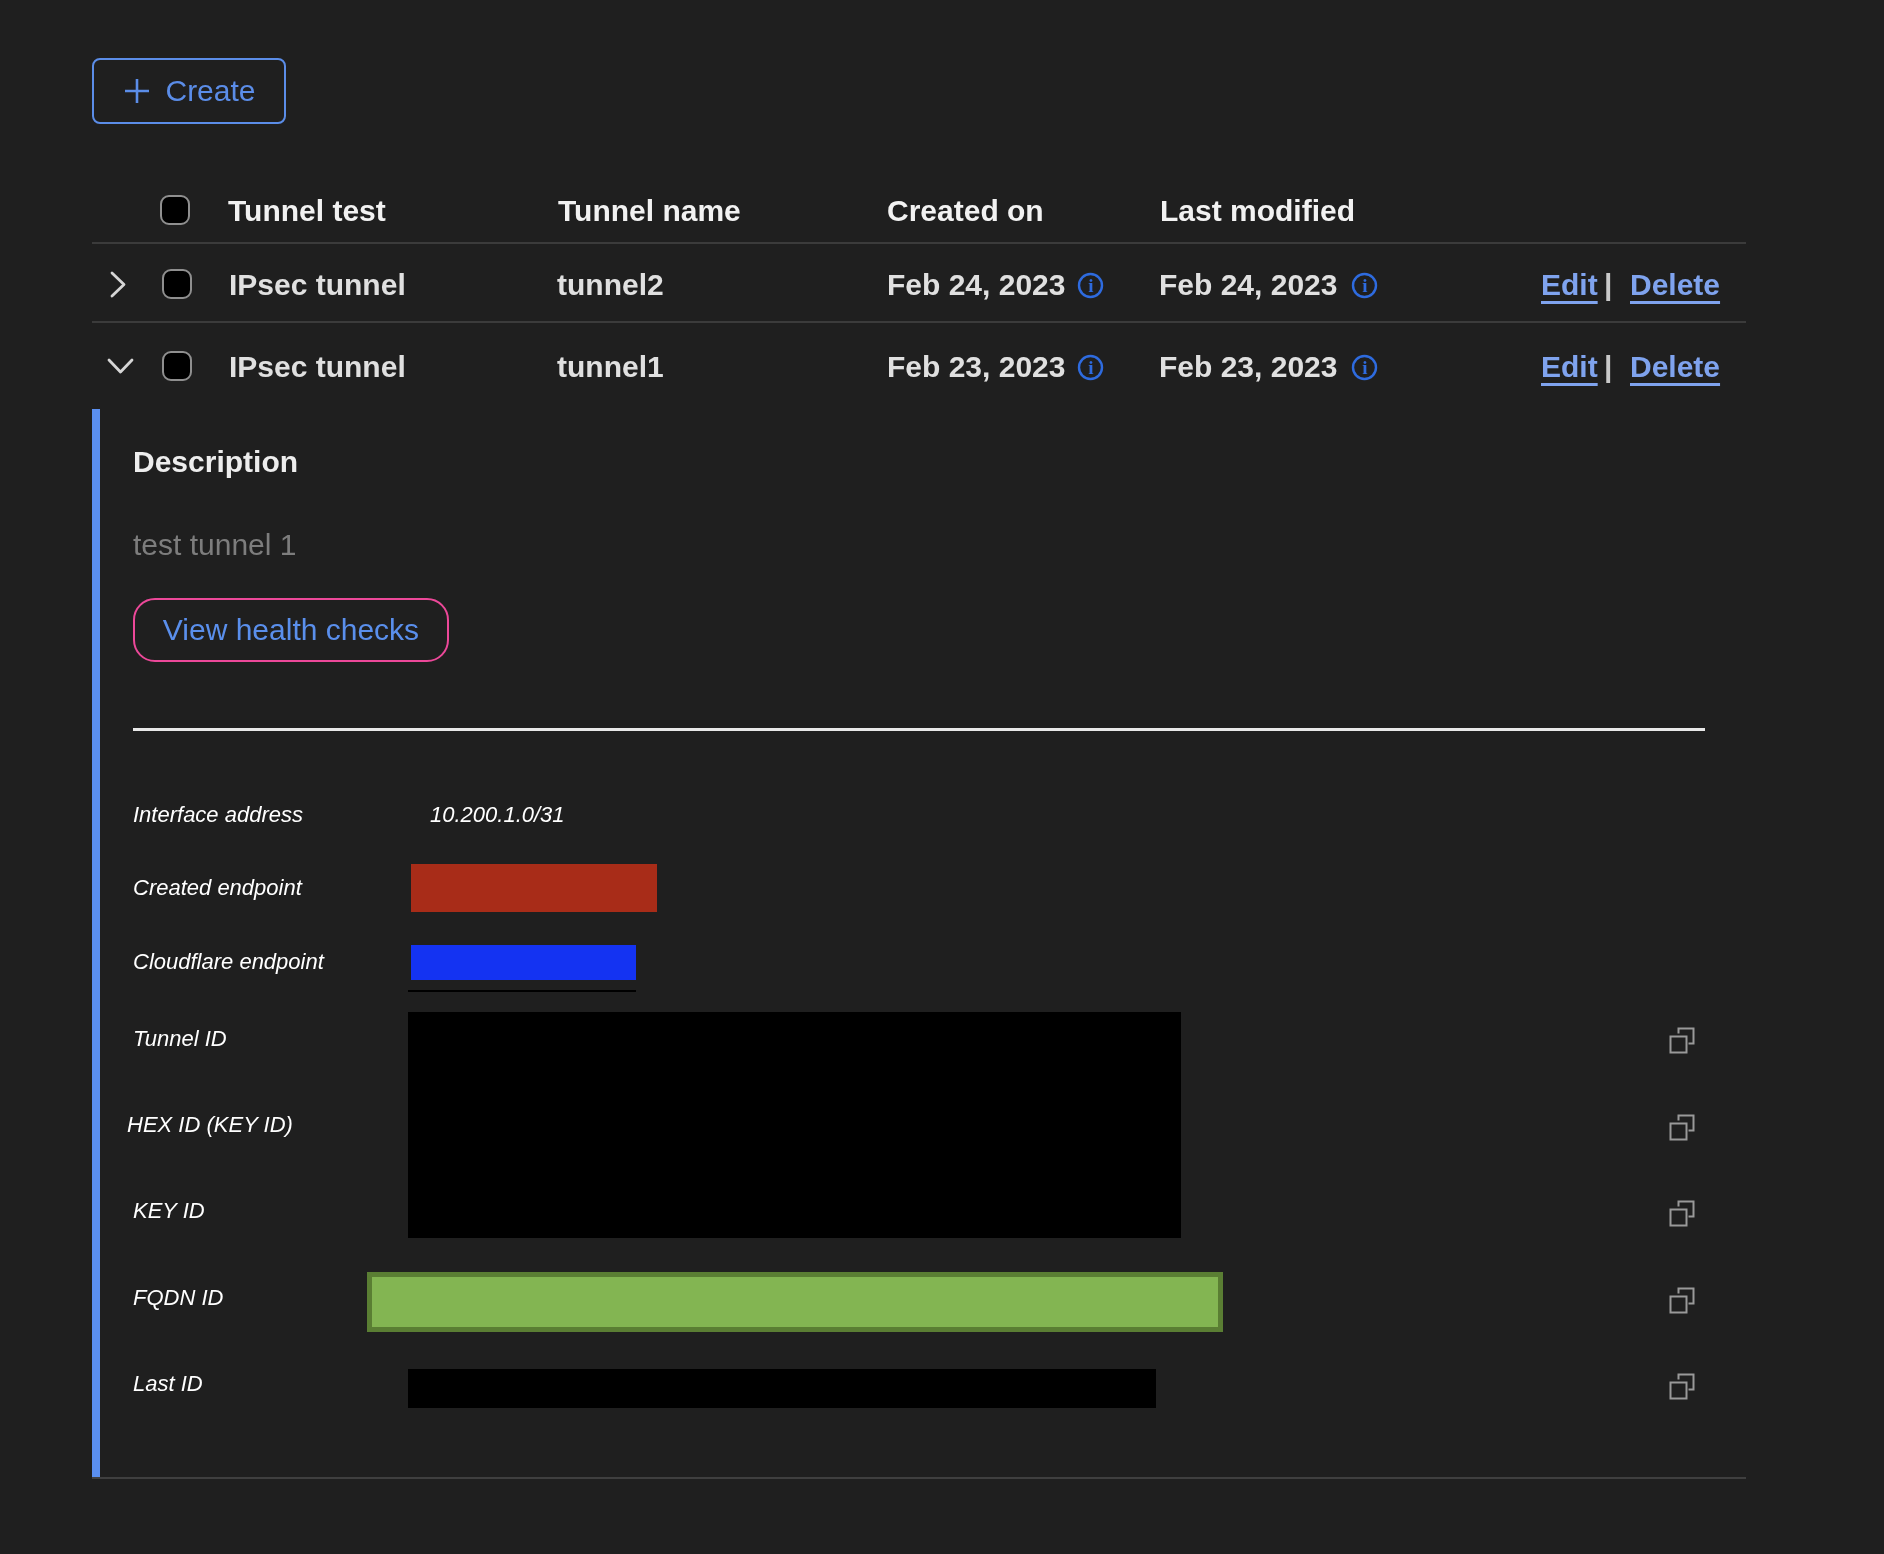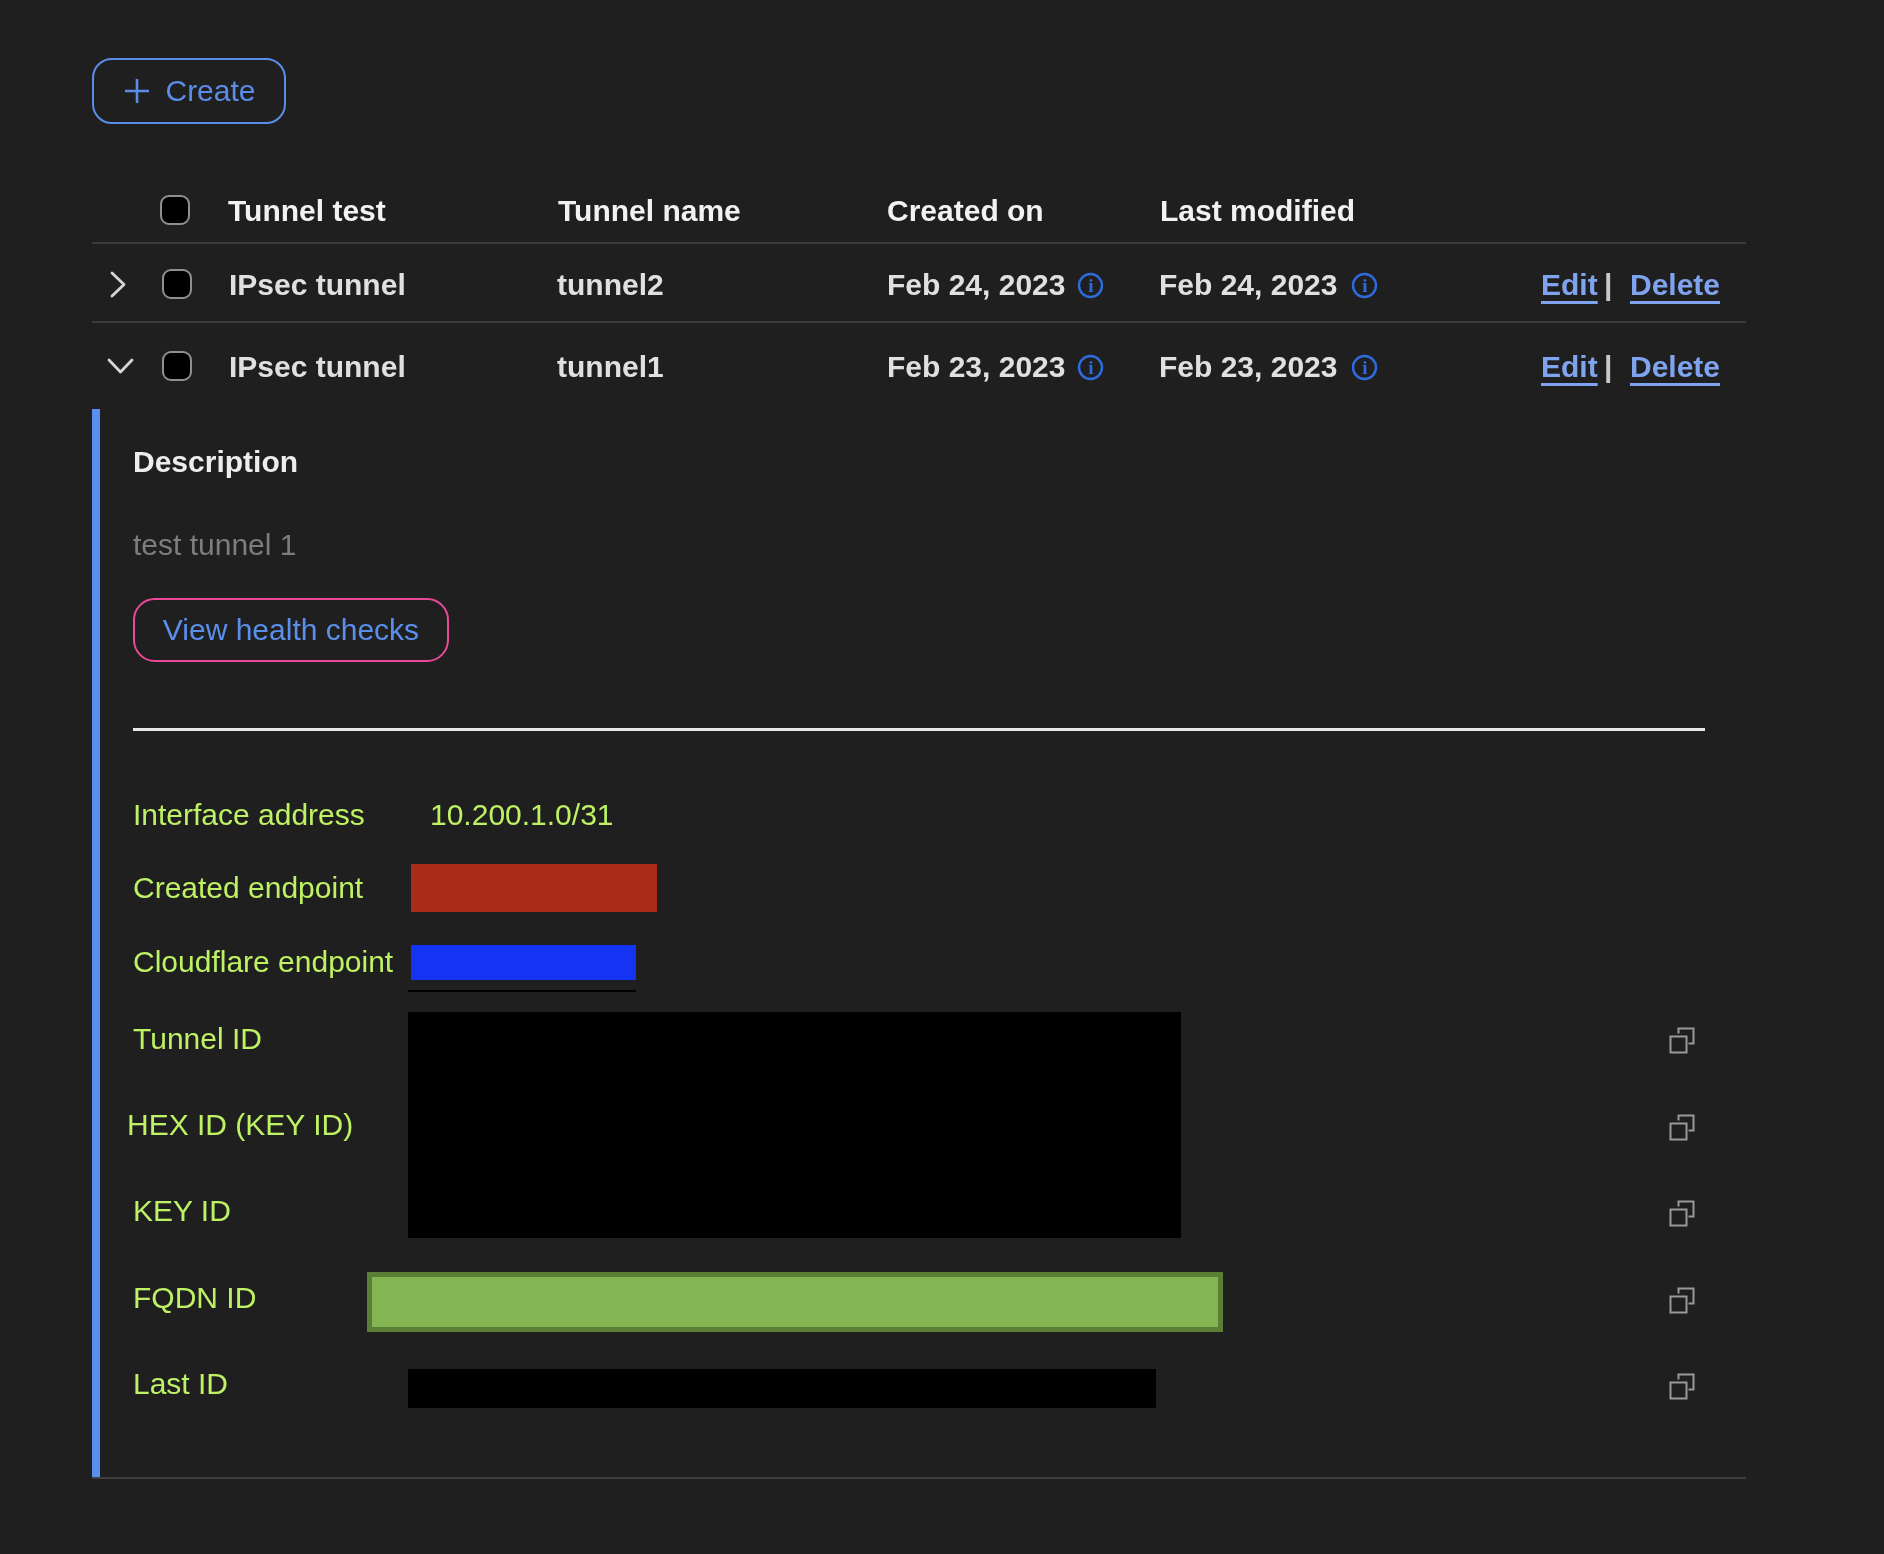--- a/index.html
+++ b/index.html
@@ -4,26 +4,26 @@
 <style>
   * { margin:0; padding:0; box-sizing:border-box; }
   html,body { width:1884px; height:1554px; background:#1f1f1f; font-family:"Liberation Sans", sans-serif; }
   body { position:relative; overflow:hidden; }
   .abs { position:absolute; }
   .txt { font-size:30px; line-height:30px; color:#e0e0e0; white-space:nowrap;font-weight:bold; }
   .hdr { font-weight:bold; color:#f2f2f2; }
   .sep { position:absolute; left:92px; width:1654px; height:2px; background:#3b3b3b; }
   .cb { position:absolute; width:30px; height:30px; border:2px solid #8f8f8f; border-radius:9px; background:#000; }
   .link { color:#7fa3ee; text-decoration:underline; text-underline-offset:6px; text-decoration-thickness:3px; }
-  .lbl { font-size:30px; line-height:30px; color:#bef264; white-space:nowrap; }
+  .lbl { font-size:22px; line-height:30px; color:#ffffff; white-space:nowrap;font-style:italic; }
 </style>
 </head>
 <body>
 
-<div class="abs" style="left:92px; top:58px; width:194px; height:66px; border:2px solid #5b8de8; border-radius:20px; display:flex; align-items:center; justify-content:center; gap:13px; color:#5b8de8;">
+<div class="abs" style="left:92px; top:58px; width:194px; height:66px; border:2px solid #5b8de8; border-radius:8px; display:flex; align-items:center; justify-content:center; gap:13px; color:#5b8de8;">
   <svg width="30" height="30" viewBox="0 0 30 30">
       <path d="M15 3 V27 M3 15 H27" stroke="#5b8de8" stroke-width="2.6" fill="none"></path>
     </svg>
   <span style="font-size:30px; line-height:30px;">Create</span>
 </div>
 
 <div class="cb" style="left:160px; top:195px;"></div>
 <div class="abs txt hdr" style="left:228px; top:196px;">Tunnel test</div>
 <div class="abs txt hdr" style="left:558px; top:196px;">Tunnel name</div>
 <div class="abs txt hdr" style="left:887px; top:196px;">Created on</div>

